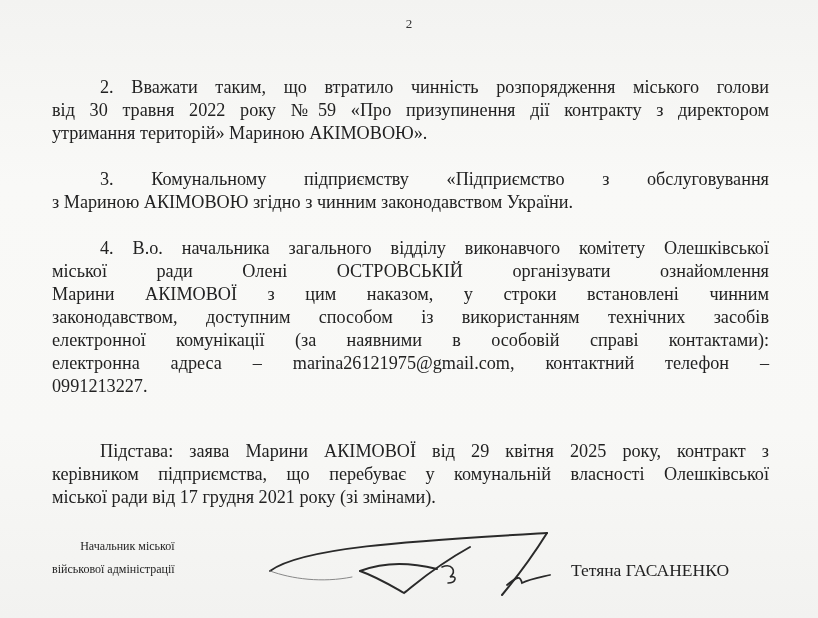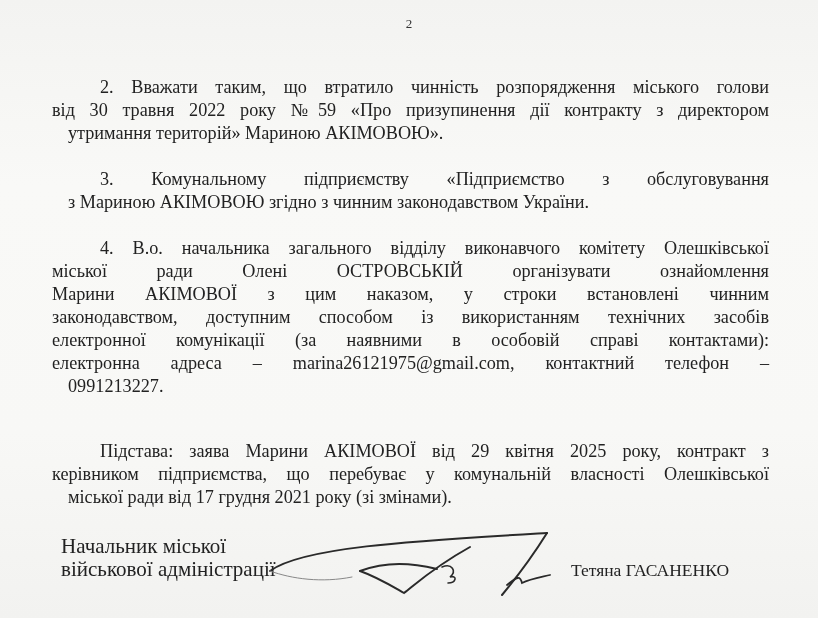--- a/index.html
+++ b/index.html
@@ -36,45 +36,45 @@
     }
     .line {
       display: block;
       text-align: justify;
       text-align-last: justify;
       white-space: nowrap;
       height: 23px;
     }
     .line.last {
       text-align-last: left;
-      margin-left: 16px;
     }
     .line.indent {
       padding-left: 48px;
       margin-top: 23px;
     }
     .para-block {
       margin: 0;
     }
     .basis {
       margin-top: 42px;
     }
     .signature-block {
       position: absolute;
       top: 535px;
       left: 52px;
       width: 717px;
       height: 70px;
     }
     .sig-title {
       position: absolute;
-      left: 9px;
+      left: 0;
       top: 0;
       line-height: 23px;
-      font-size: 21px;
+      font-size: 12px;
+      text-align: right;
     }
     .sig-name {
       position: absolute;
       left: 519px;
       top: 24px;
       font-size: 17.5px;
       line-height: 23px;
     }
     .signature-svg {
       position: absolute;

